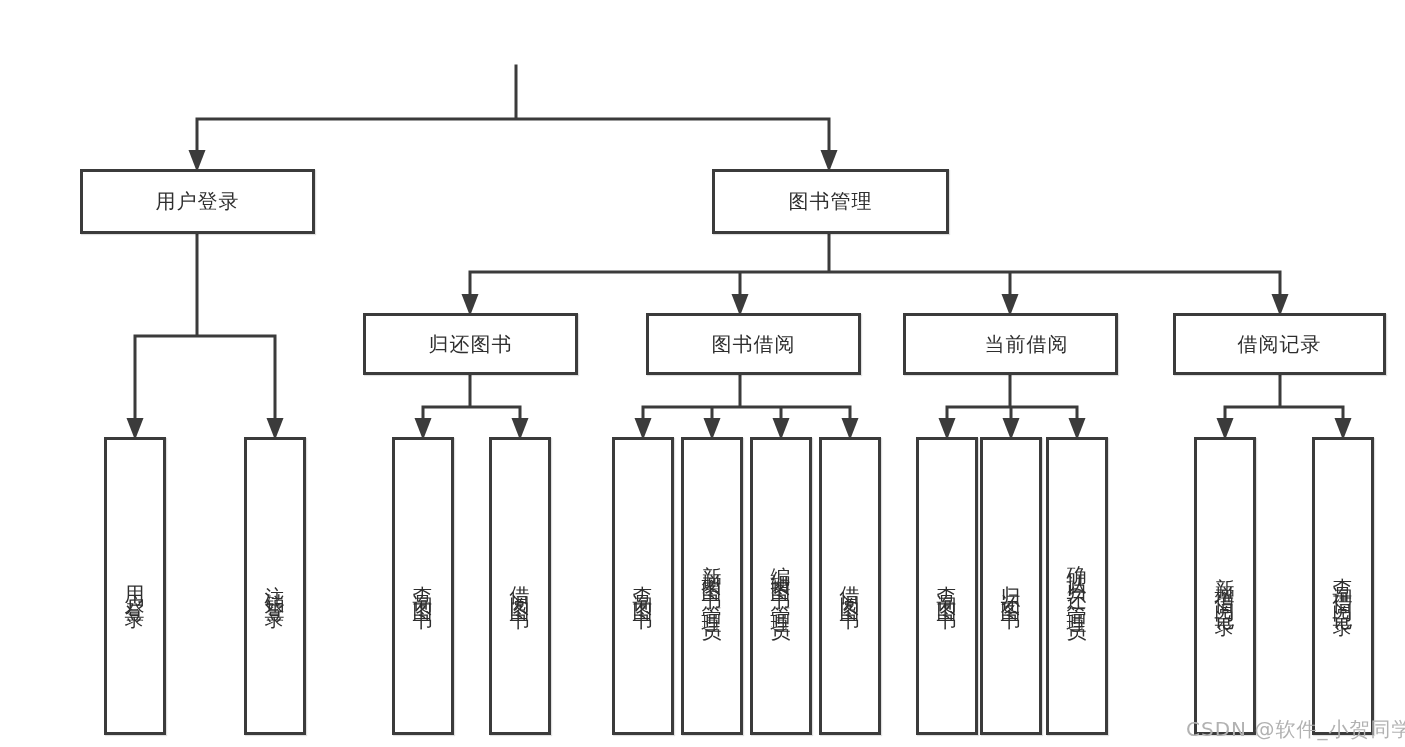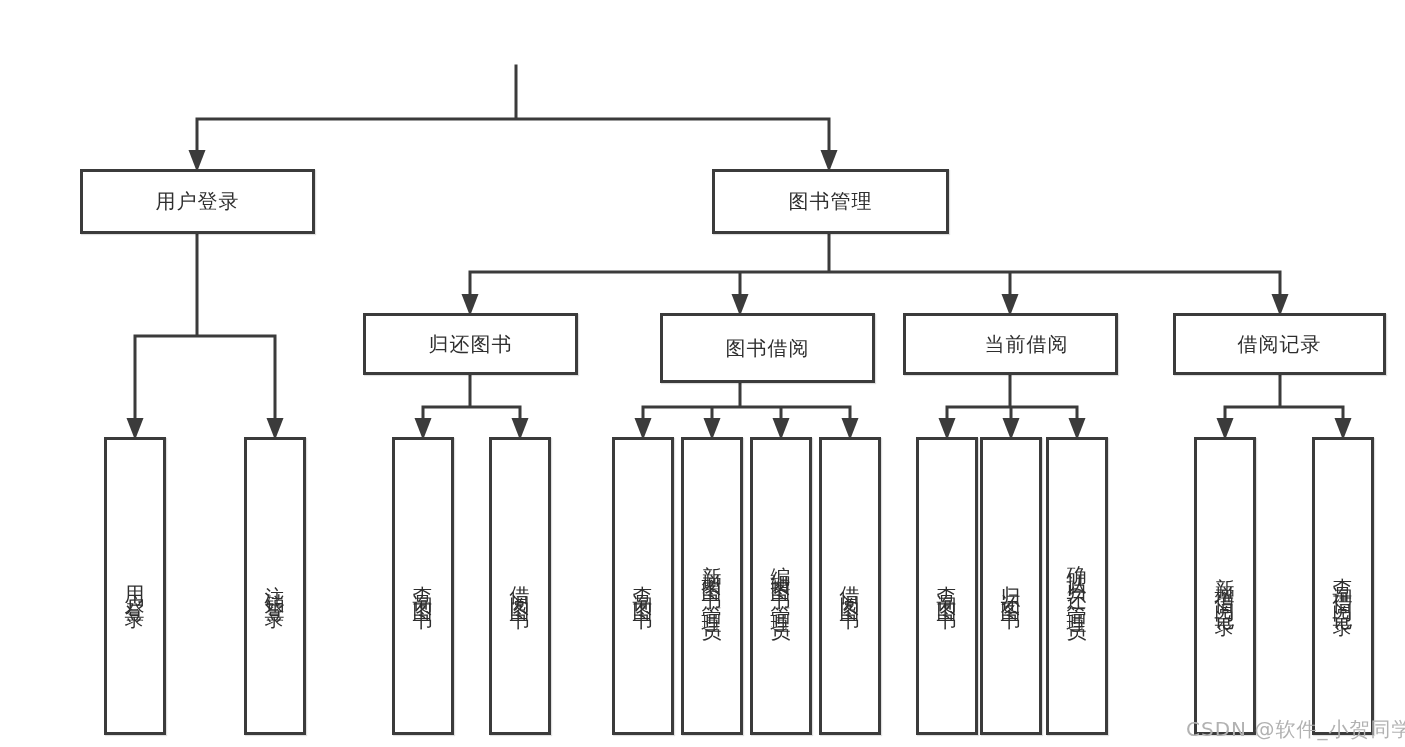--- a/index.html
+++ b/index.html
@@ -107,21 +107,21 @@
   <div class="node" style="left:80px;top:169px;width:235px;height:65px;">
     <span>用户登录</span>
   </div>
   <div class="node" style="left:712px;top:169px;width:237px;height:65px;">
     <span>图书管理</span>
   </div>
 
   <div class="node" style="left:363px;top:313px;width:215px;height:62px;">
     <span>归还图书</span>
   </div>
-  <div class="node" style="left:660px;top:313px;width:215px;height:70px;">
+  <div class="node" style="left:646px;top:313px;width:215px;height:62px;">
     <span>图书借阅</span>
   </div>
   <div class="node" style="left:903px;top:313px;width:215px;height:62px;padding-left:32px;">
     <span>当前借阅</span>
   </div>
   <div class="node" style="left:1173px;top:313px;width:213px;height:62px;">
     <span>借阅记录</span>
   </div>
 
   <div class="vnode" style="left:104px;">

